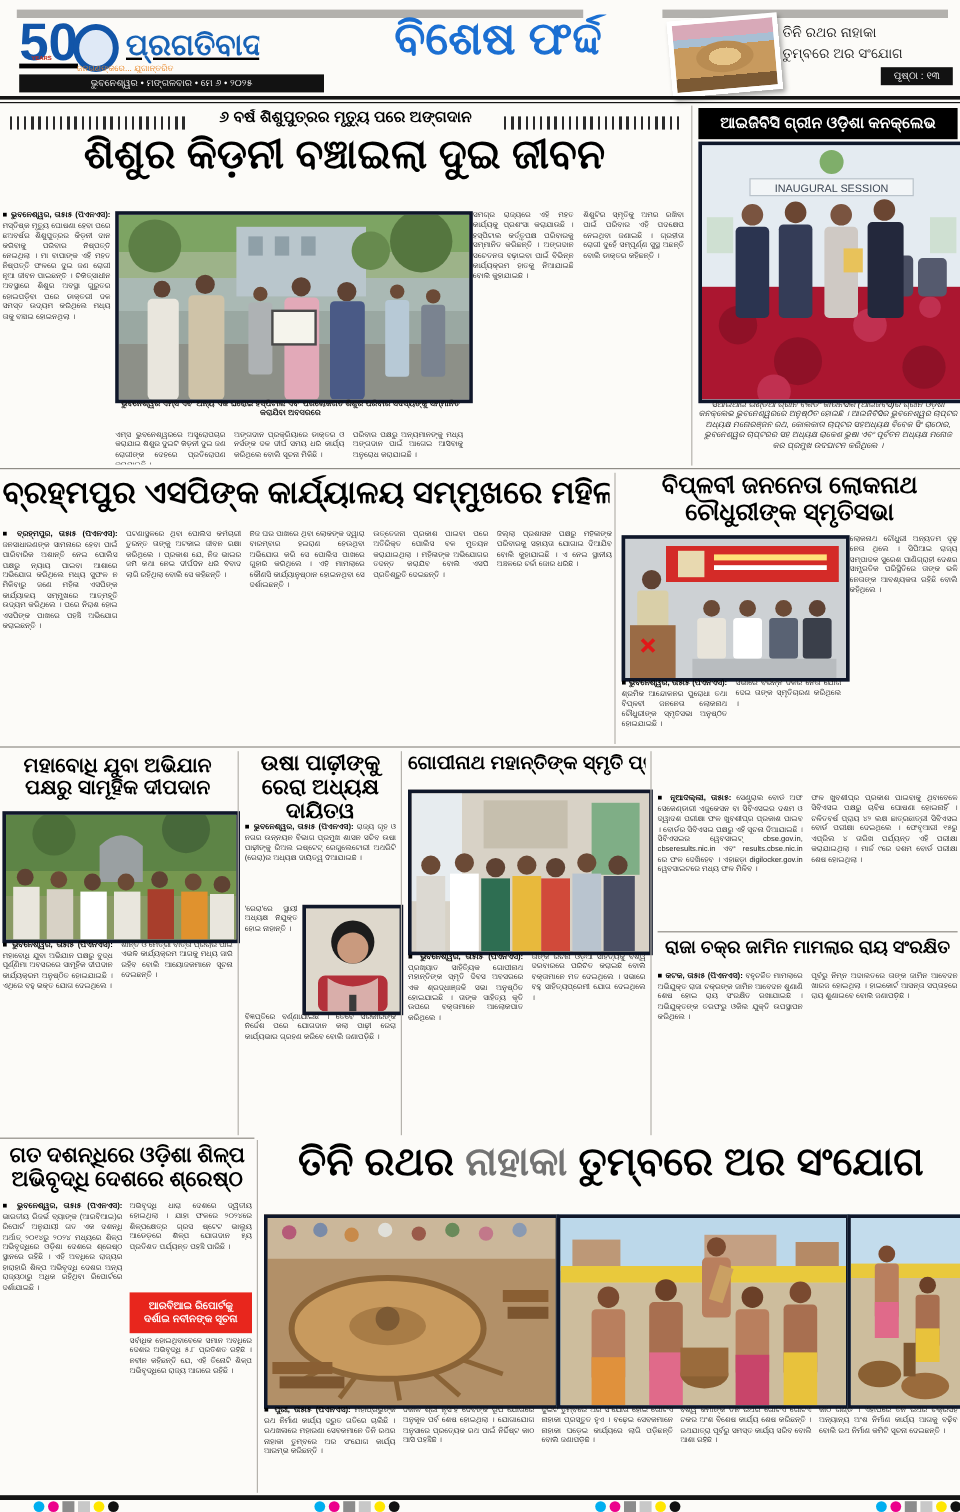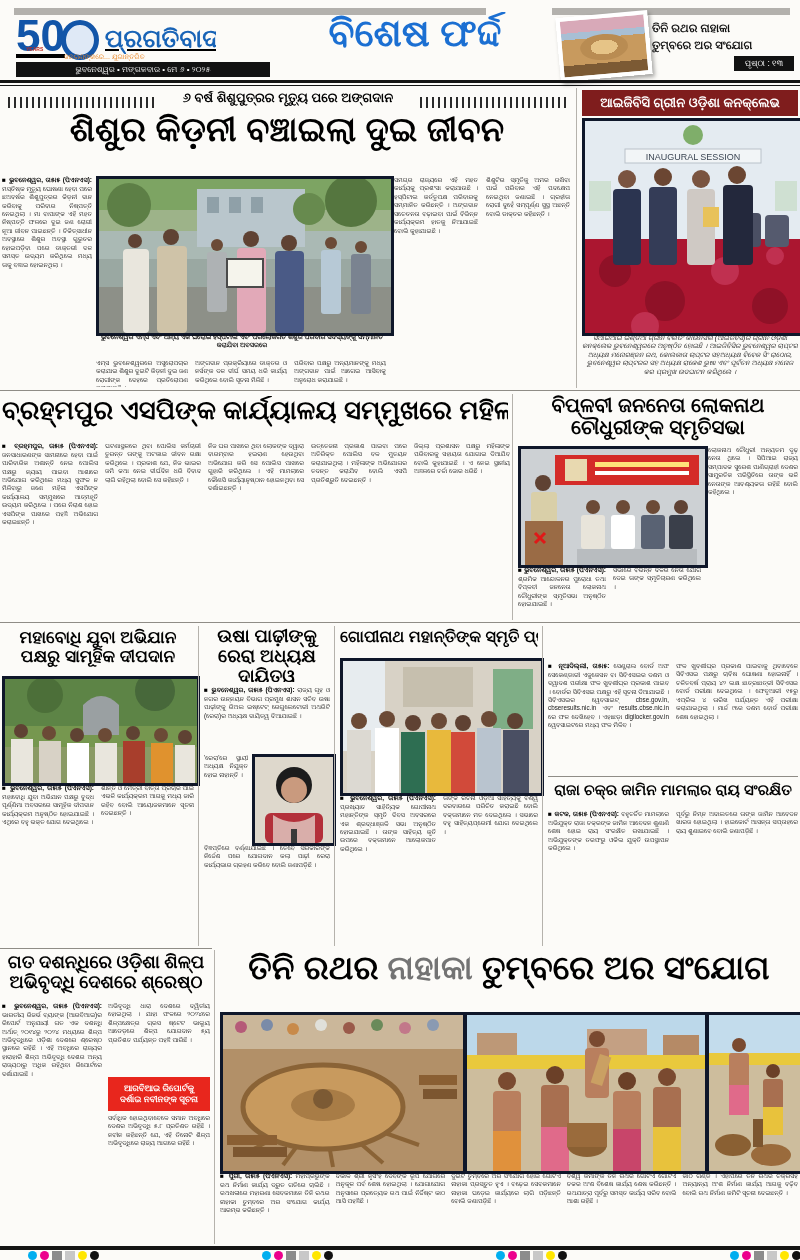--- a/index.html
+++ b/index.html
@@ -10,21 +10,21 @@
   .bodytxt{font-size:6.3px;line-height:1.34;text-align:justify;color:#141414;overflow:hidden;word-break:break-word;}
   .byline{font-weight:bold;font-size:6.5px;color:#000;}
   .caption{font-size:6.6px;font-weight:bold;color:#111;text-align:center;overflow:hidden;line-height:1.25;}
   .capital{font-style:italic;}
   .vrule{background:#b5b2ac;width:1px;}
   .hrule{background:#8f8c86;height:1px;}
   .blackrule{background:#151515;}
   .graybar{background:#b3b1ad;height:7px;}
   .hatch{height:11px;background:repeating-linear-gradient(90deg,#2b2b2b 0 2px,transparent 2px 6px);}
   .photo{overflow:hidden;border:3px solid #0f172a;background:#cfcdc6;}
-  .redband{background:#7f1d1d;color:#fff;font-weight:bold;display:flex;align-items:center;justify-content:center;overflow:hidden;}
+  .redband{background:#000000;color:#fff;font-weight:bold;display:flex;align-items:center;justify-content:center;overflow:hidden;}
   .datebox{background:#121212;color:#fff;display:flex;align-items:center;justify-content:center;font-size:8px;overflow:hidden;}
   .regdot{width:9px;height:9px;border-radius:50%;margin-right:3px;}
   .regsq{width:10px;height:9px;margin-right:3px;}
   .callout{background:#e8261d;color:#fff;font-weight:bold;text-align:center;font-size:8.6px;line-height:1.3;
            display:flex;flex-direction:column;justify-content:center;overflow:hidden;}
   .thumb{transform:rotate(-5deg);border:4px solid #fff;box-shadow:2px 3px 4px rgba(0,0,0,.35);overflow:hidden;}
 </style>
 </head>
 <body>
 
@@ -40,21 +40,21 @@
   </div>
   <div class="s" style="left:26px;top:46px;font-size:5px;color:#c22a1e;font-weight:bold;">YEARS</div>
   <div class="s" style="left:64px;top:53px;width:150px;font-size:7px;color:#e8821e;overflow:hidden;white-space:nowrap;">ଜନଗଣଙ୍କରେ... ଯୁଗାନ୍ତରିତ</div>
   <div class="s datebox" style="left:16px;top:62px;width:254px;height:15px;">ଭୁବନେଶ୍ୱର • ମଙ୍ଗଳବାର • ମେ ୬ • ୨୦୨୫</div>
 
   <div class="s hl" style="left:278px;top:12px;width:274px;height:60px;font-size:38px;color:#1b6fd2;white-space:nowrap;">ବିଶେଷ ଫର୍ଦ୍ଦ</div>
 
   <div class="s thumb" style="left:558px;top:14px;width:84px;height:56px;background:linear-gradient(180deg,#d8a9b8 0 22%,#a8bfd4 22% 34%,#c89a5e 34% 80%,#7c5a34 80% 100%);">
     <div style="position:absolute;left:18px;top:16px;width:48px;height:26px;border-radius:50%;background:radial-gradient(ellipse at center,#e6c487 0 40%,#b98c52 40% 100%);"></div>
   </div>
-  <div class="s" style="left:652px;top:20px;width:145px;font-size:11.5px;font-weight:bold;color:#111;line-height:1.5;overflow:hidden;">
+  <div class="s" style="left:652px;top:20px;width:145px;font-size:11.5px;font-weight:normal;color:#111;line-height:1.5;overflow:hidden;">
     <div>ତିନି ରଥର ନାହାକା</div>
     <div>ତୁମ୍ବରେ ଅର ସଂଯୋଗ</div>
   </div>
   <div class="s datebox" style="left:734px;top:56px;width:60px;height:15px;font-size:8.5px;">ପୃଷ୍ଠା : ୧୩</div>
 
   <div class="s blackrule" style="left:0;top:80px;width:800px;height:3px;"></div>
   <div class="s blackrule" style="left:0;top:85px;width:800px;height:1px;"></div>
 
   <div class="s hatch" style="left:8px;top:97px;width:148px;"></div>
   <div class="s hl" style="left:160px;top:91px;width:256px;height:18px;font-size:13px;white-space:nowrap;">୬ ବର୍ଷ ଶିଶୁପୁତ୍ରର ମୃତ୍ୟୁ ପରେ ଅଙ୍ଗଦାନ</div>

